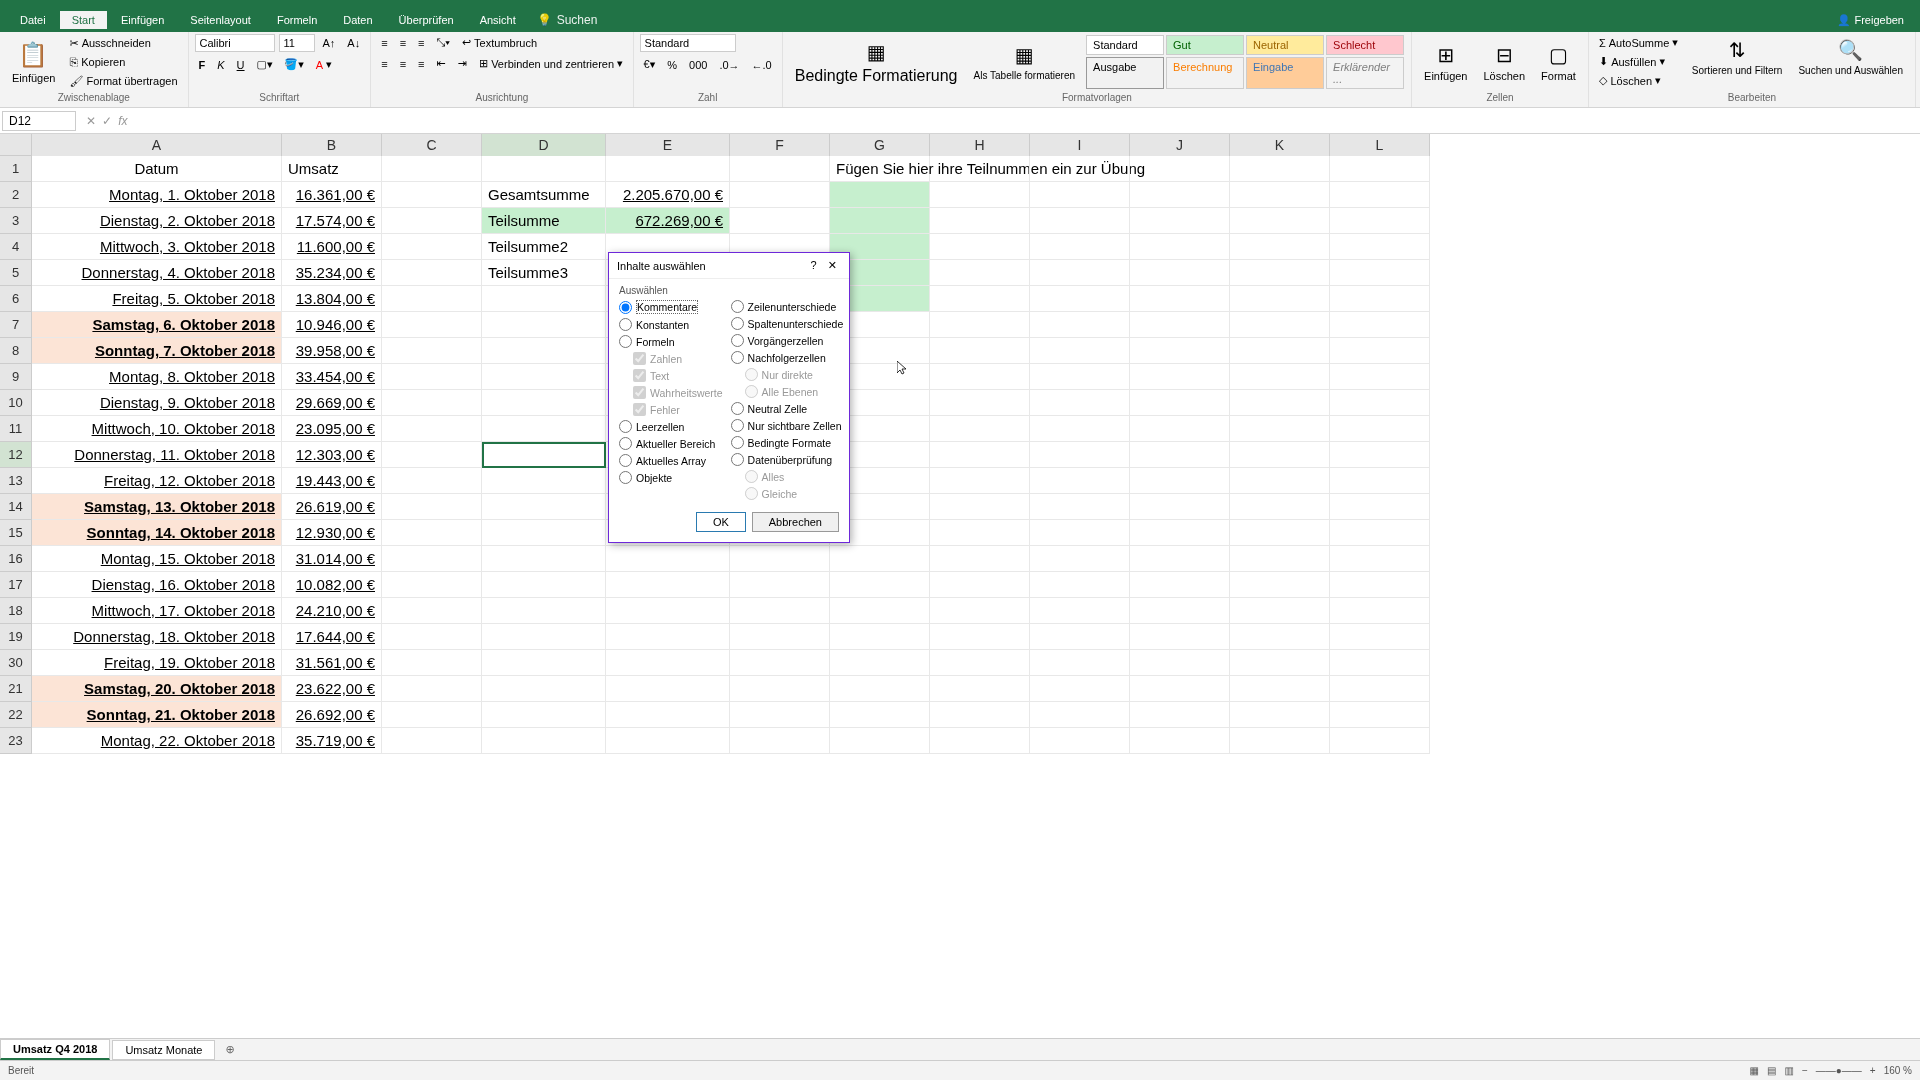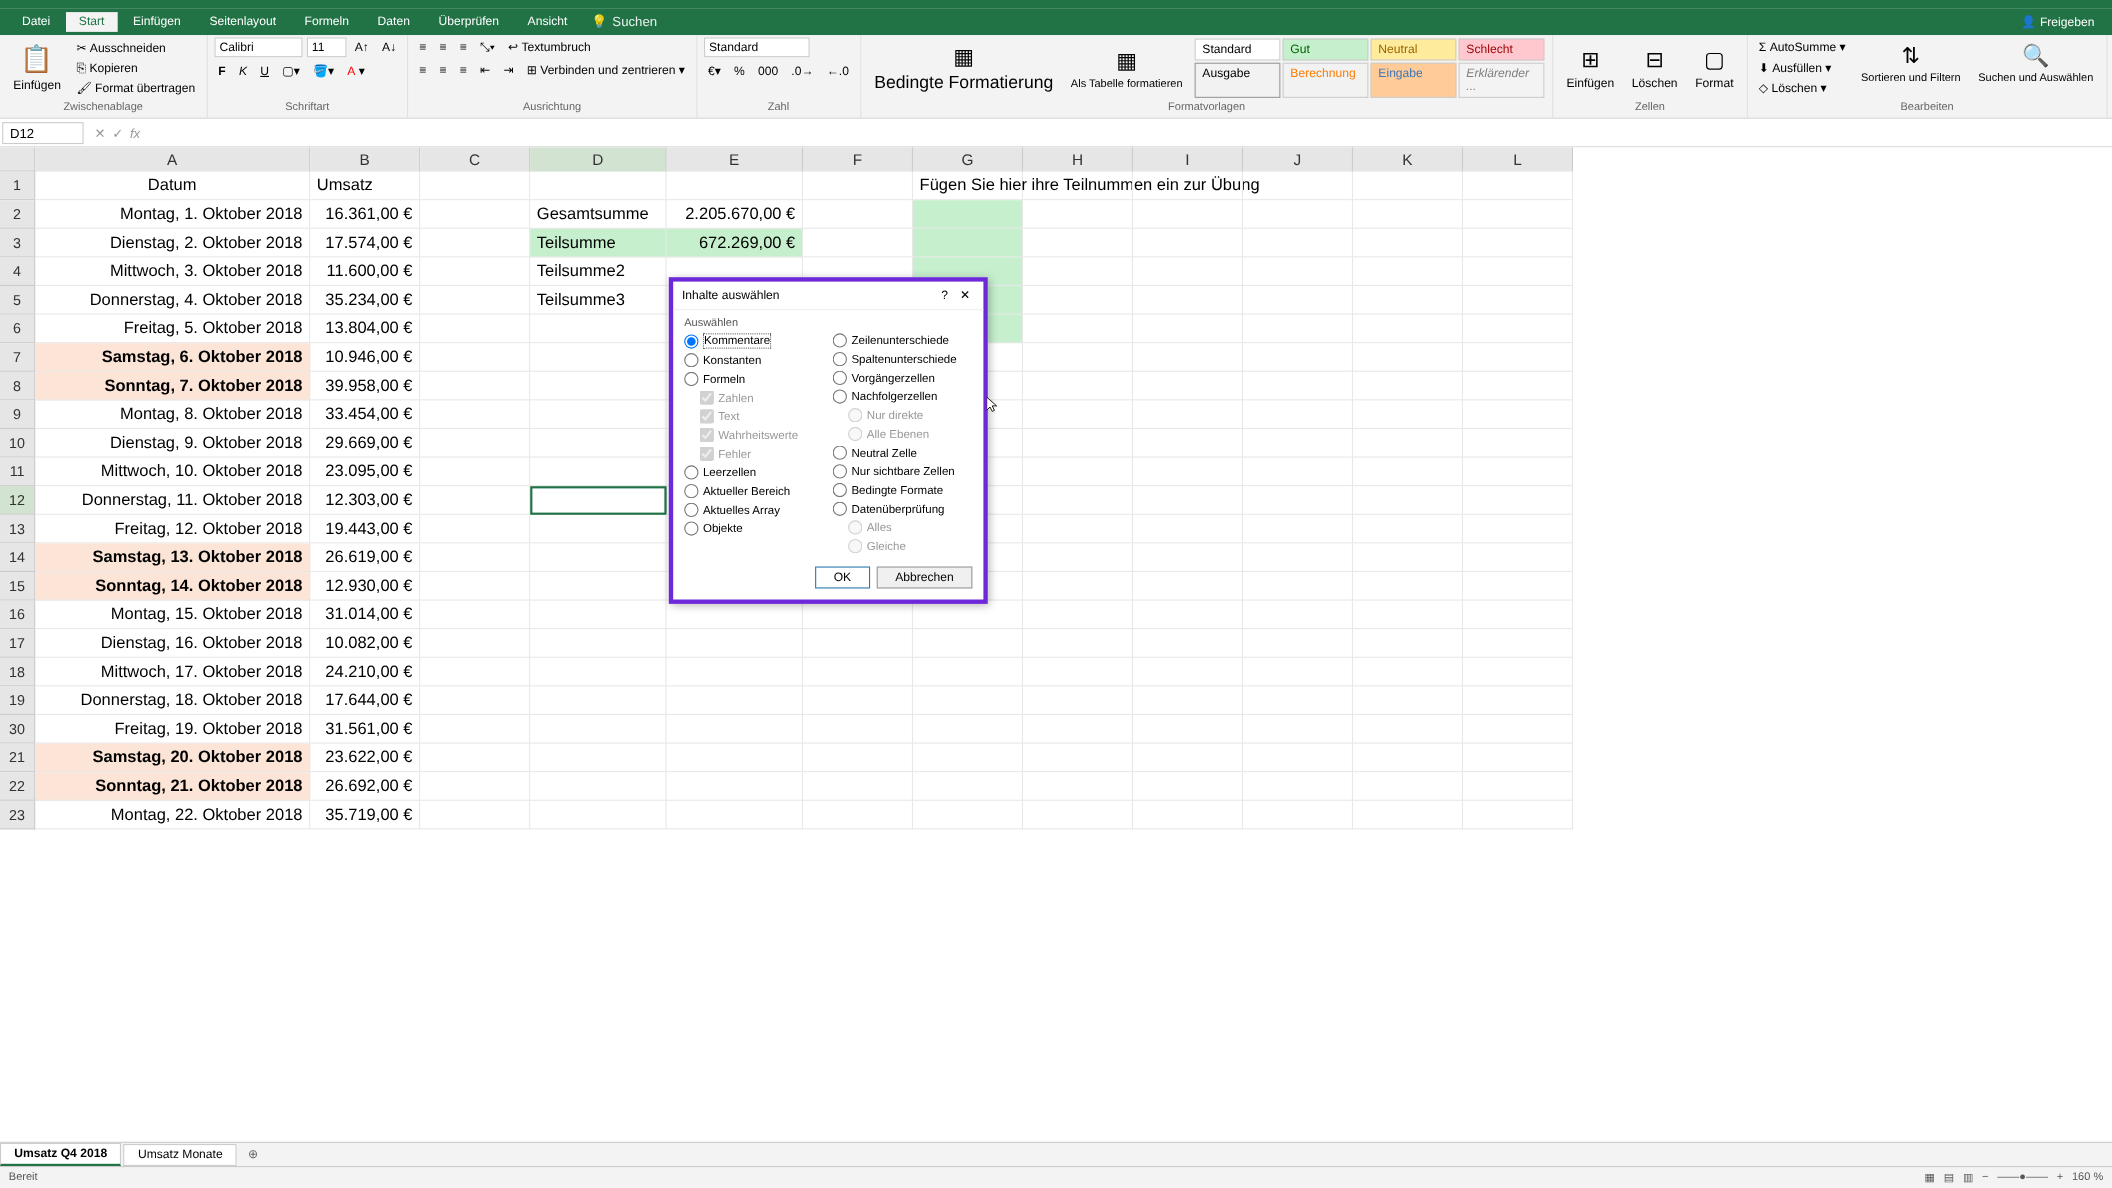--- a/index.html
+++ b/index.html
@@ -44,39 +44,39 @@
 .sheet { position: relative; background: #fff; }
 .corner { width: 32px; background: #e6e6e6; border-right: 1px solid #ccc; border-bottom: 1px solid #ccc; }
 .col-header { border-right: 1px solid #ccc; text-align: center; line-height: 22px; font-size: 14px; color: #333; background: #e6e6e6; }
 .col-header.sel { background: #d2e3d2; }
 .grid-body { position: relative; }
 .row { display: flex; height: 26px; }
 .row-header { width: 32px; background: #e6e6e6; border-right: 1px solid #ccc; border-bottom: 1px solid #ccc; text-align: center; line-height: 26px; font-size: 13px; color: #333; }
 .row-header.sel { background: #d2e3d2; }
 .cell { border-right: 1px solid #e8e8e8; border-bottom: 1px solid #e8e8e8; padding: 0 6px; line-height: 26px; font-size: 15px; overflow: hidden; white-space: nowrap; }
 .cell.weekend { background: #fce4d6; font-weight: bold; }
-.cell.right { text-align: right; }
+.cell.right { text-align: right; text-decoration: underline; }
 .cell.greenblock { background: #c6efce; }
 .cell.selected { outline: 2px solid #217346; outline-offset: -2px; background: #fff; }
 
 .colA { width: 250px; }
 .colB { width: 100px; }
 .colC { width: 100px; }
 .colD { width: 124px; }
 .colE { width: 124px; }
 .colF { width: 100px; }
 .colG { width: 100px; }
 .colH { width: 100px; }
 .colI { width: 100px; }
 .colJ { width: 100px; }
 .colK { width: 100px; }
 .colL { width: 100px; }
 
 
-.dialog { position: absolute; left: 608px; top: 252px; width: 290px; background: #fff; border: 4px solid #6d28d9; box-shadow: 2px 2px 8px rgba(0,0,0,0.3); font-size: 11px; }
+.dialog { position: absolute; left: 608px; top: 252px; width: 242px; background: #fff; border: 1px solid #6d28d9; box-shadow: 2px 2px 8px rgba(0,0,0,0.3); font-size: 11px; }
 .dialog-title { padding: 6px 8px; display: flex; justify-content: space-between; align-items: center; border-bottom: 1px solid #eee; }
 .dialog-close { cursor: pointer; padding: 0 4px; }
 .dialog-help { cursor: pointer; padding: 0 4px; }
 .dialog-body { padding: 6px 10px 10px 10px; }
 .dialog-section-label { font-size: 10px; color: #555; margin-bottom: 4px; }
 .dialog-cols { display: flex; gap: 8px; }
 .dialog-col { flex: 1; display: flex; flex-direction: column; gap: 4px; }
 .radio-row { display: flex; align-items: center; gap: 4px; font-size: 10.5px; }
 .radio-row.sub { padding-left: 14px; color: #999; }
 .radio-row input { margin: 0; }

